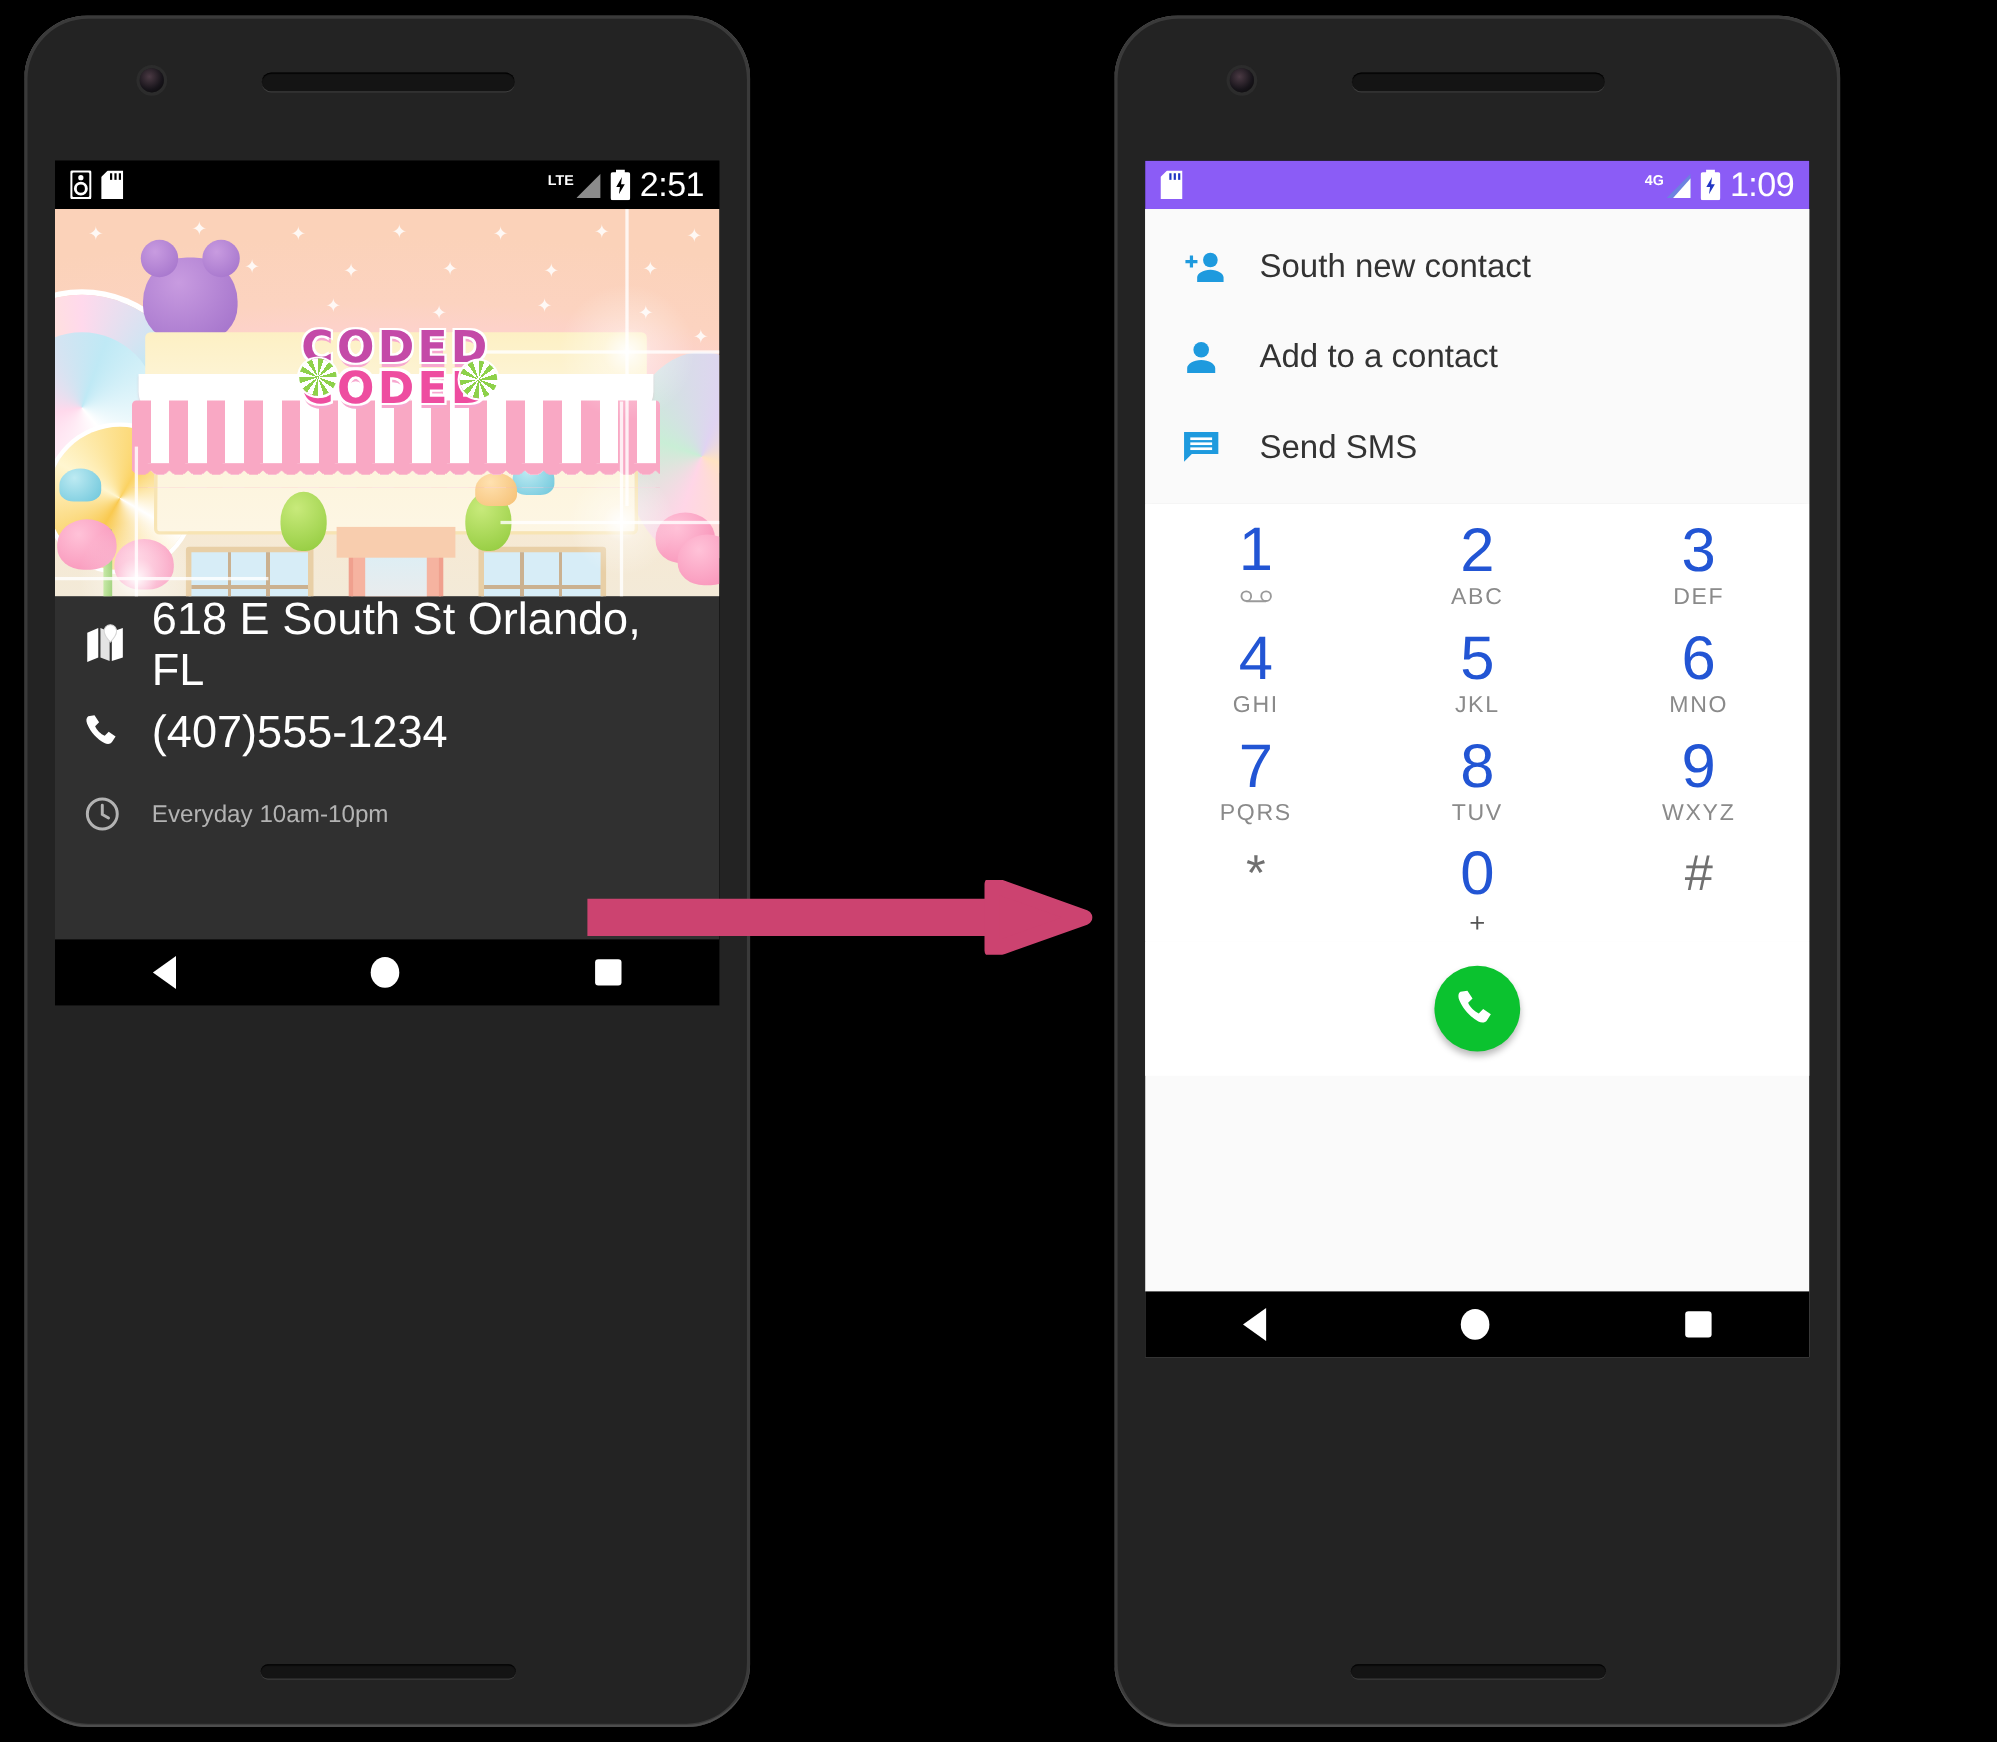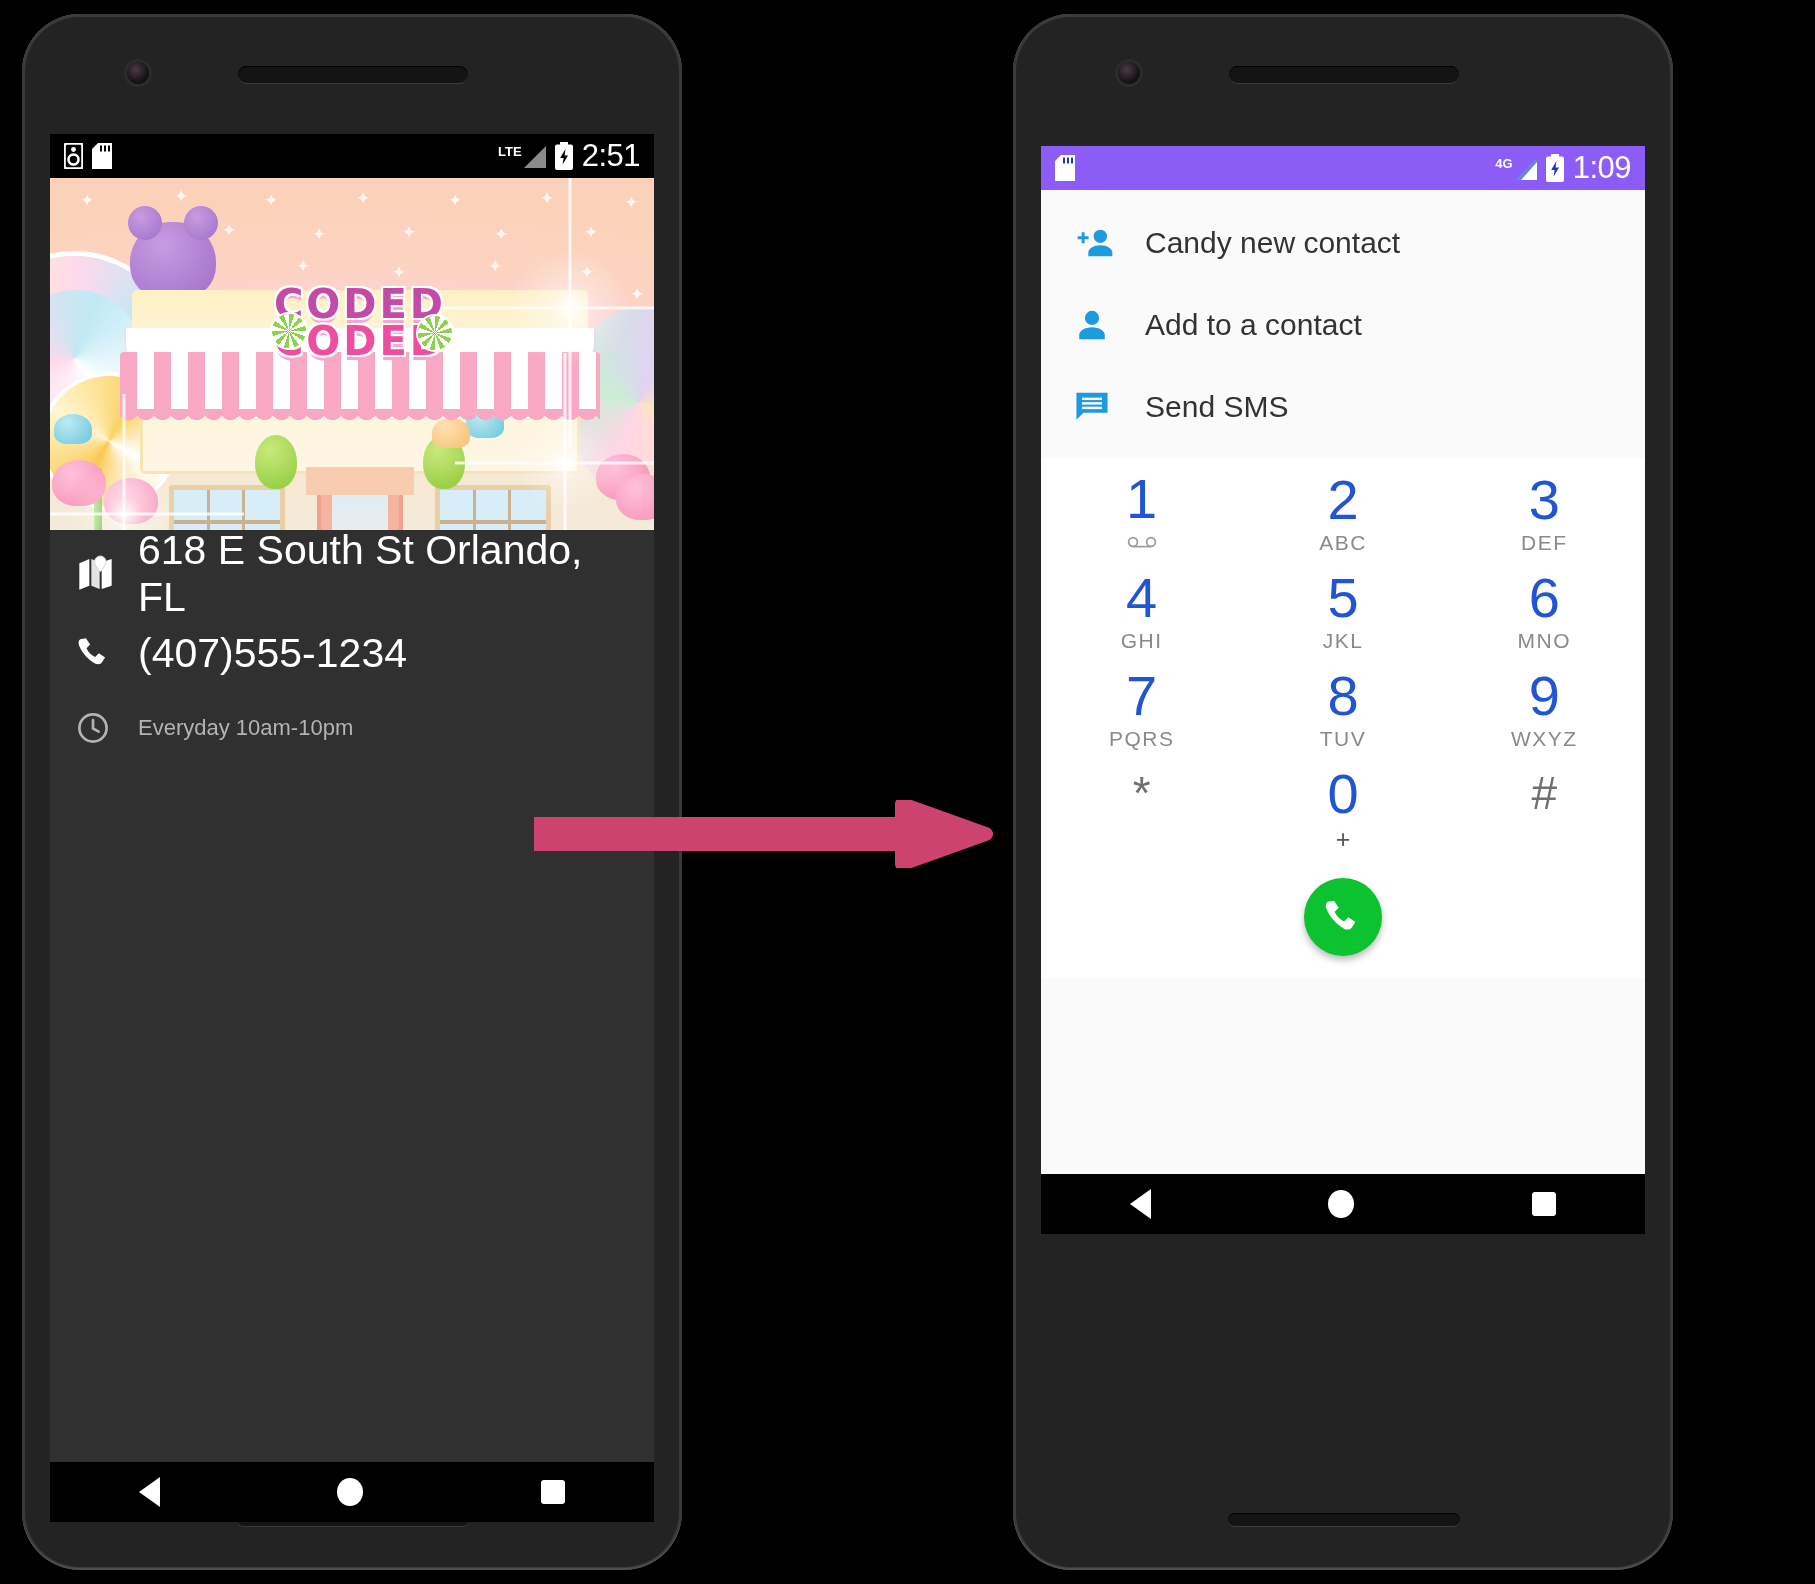--- a/index.html
+++ b/index.html
@@ -16,21 +16,21 @@
 
   .cam{position:absolute;width:22px;height:22px;border-radius:50%;
        background:radial-gradient(circle at 40% 35%,#4b3a44 0%,#17141a 60%,#070707 100%);
        box-shadow:0 0 0 3px #2c2c2c;}
   .speaker{position:absolute;height:17px;border-radius:9px;background:#141414;
        box-shadow:inset 0 1px 1px #000, 0 1px 0 #3d3d3d;}
   .bottom-speaker{position:absolute;height:13px;border-radius:8px;background:#141414;
        box-shadow:inset 0 1px 1px #000, 0 1px 0 #3d3d3d;}
 
   .screen{position:absolute;overflow:hidden;background:#000;}
-  #screen-left{left:50px;top:134px;width:604px;height:1388px;}
+  #screen-left{left:50px;top:146px;width:604px;height:768px;}
   #screen-right{left:1041px;top:146px;width:604px;height:1088px;}
 
   
   .statusbar{height:44px;display:flex;align-items:center;padding:0 14px;
              box-sizing:border-box;color:#fff;}
   .sb-left{background:#000;}
   .sb-right{background:#8b5cf6;}
   .sb-icons{display:flex;align-items:center;gap:9px;}
   .sb-spacer{flex:1;}
   .sb-time{font-size:31px;letter-spacing:-0.5px;margin-left:9px;font-weight:400;}
@@ -376,21 +376,21 @@
 
     <div class="menu">
       <div class="menuitem">
         <div class="menuicon">
           <svg width="40" height="34" viewBox="0 0 30 24">
             <circle cx="19" cy="7" r="5" fill="#1e9ade"></circle>
             <path d="M19 13.6 c-5 0 -9 2.6 -9 5.2 V22 h18 v-3.2 c0 -2.6 -4 -5.2 -9 -5.2 Z" fill="#1e9ade"></path>
             <path d="M5 4 v3 H2 v2.2 h3 v3 h2.2 v-3 h3 V7 h-3 V4 Z" fill="#1e9ade"></path>
           </svg>
         </div>
-        <span class="menulabel">Candy new contact</span>
+        <span class="menulabel">South new contact</span>
       </div>
       <div class="menuitem">
         <div class="menuicon">
           <svg width="34" height="34" viewBox="0 0 24 24">
             <circle cx="12" cy="7" r="5" fill="#1e9ade"></circle>
             <path d="M12 13.6 c-5 0 -9 2.6 -9 5.2 V22 h18 v-3.2 c0 -2.6 -4 -5.2 -9 -5.2 Z" fill="#1e9ade"></path>
           </svg>
         </div>
         <span class="menulabel">Add to a contact</span>
       </div>

